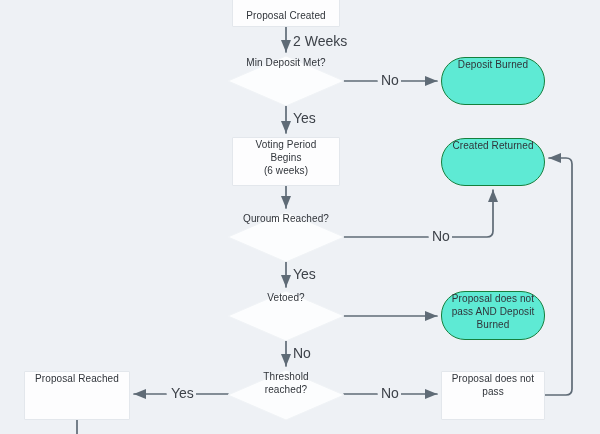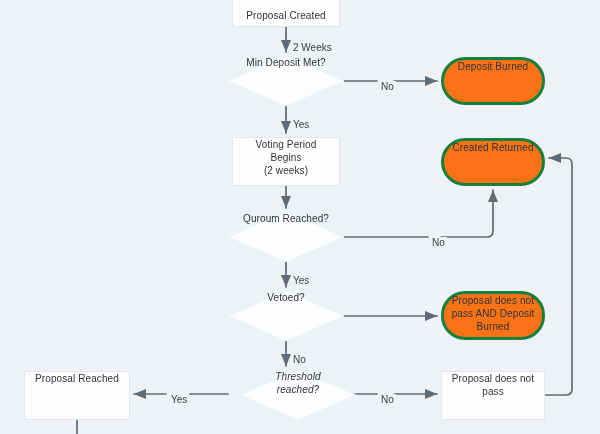--- a/index.html
+++ b/index.html
@@ -38,22 +38,22 @@
     line-height: 13px;
     letter-spacing: 0.1px;
     z-index: 3;
   }
   .node.rect {
     background: #fdfdfe;
     border: 1px solid #e3e7ec;
     border-radius: 1px;
   }
   .node.stadium {
-    background: #f97316;
-    border: 3px solid #15803d;
+    background: #5eead4;
+    border: 1px solid #15803d;
     border-radius: 26px;
   }
   .node.diamond {
     background: transparent;
     border: none;
   }
   .diamond-shape {
     position: absolute;
     left: 0;
     top: 0;
@@ -62,28 +62,27 @@
     z-index: -1;
   }
   .node-label {
     position: relative;
     z-index: 4;
     padding: 0 6px;
     white-space: pre-line;
   }
   .edge-label {
     position: absolute;
-    font-size: 10px;
+    font-size: 14px;
     line-height: 11px;
     color: #3d4249;
     background: #eef1f5;
     padding: 0 2px;
     z-index: 5;
     white-space: nowrap;
-    margin-top: 6px;
   }
 </style>
 </head>
 <body>
 
 <div id="canvas">
 
   <svg id="edges" viewBox="0 0 600 434" width="600" height="434">
     <defs>
       <marker id="arrow" markerWidth="9" markerHeight="9" refX="7.2" refY="3" orient="auto" markerUnits="strokeWidth">
@@ -132,21 +131,21 @@
     </svg>
     <span class="node-label">Min Deposit Met?</span>
   </div>
 
   <div class="node stadium" style="left:441px; top:57px; width:104px; height:48px;">
     <span class="node-label">Deposit Burned</span>
   </div>
 
   <div class="node rect" style="left:232px; top:137px; width:108px; height:49px;">
     <span class="node-label">Voting Period Begins
-(2 weeks)</span>
+(6 weeks)</span>
   </div>
 
   <div class="node stadium" style="left:441px; top:138px; width:104px; height:48px;">
     <span class="node-label">Created Returned</span>
   </div>
 
   <div class="node diamond" style="left:228px; top:291px; width:116px; height:50px;">
     <svg class="diamond-shape" viewBox="0 0 116 50" preserveAspectRatio="none">
       <polygon points="58,0 116,25 58,50 0,25" fill="#fcfdfe" stroke="#f0f3f6" stroke-width="1"></polygon>
     </svg>
@@ -159,21 +158,21 @@
     </svg>
     <span class="node-label">Quroum Reached?</span>
   </div>
 
   <div class="node stadium" style="left:441px; top:291px; width:104px; height:49px; border-radius:24px;">
     <span class="node-label">Proposal does not
 pass AND Deposit
 Burned</span>
   </div>
 
-  <div class="node diamond" style="left:240px; top:370px; width:116px; height:50px;font-style:italic;">
+  <div class="node diamond" style="left:228px; top:370px; width:116px; height:50px;">
     <svg class="diamond-shape" viewBox="0 0 116 50" preserveAspectRatio="none">
       <polygon points="58,0 116,25 58,50 0,25" fill="#fcfdfe" stroke="#f0f3f6" stroke-width="1"></polygon>
     </svg>
     <span class="node-label">Threshold
 reached?</span>
   </div>
 
   <div class="node rect" style="left:441px; top:371px; width:104px; height:49px;">
     <span class="node-label">Proposal does not
 pass</span>

